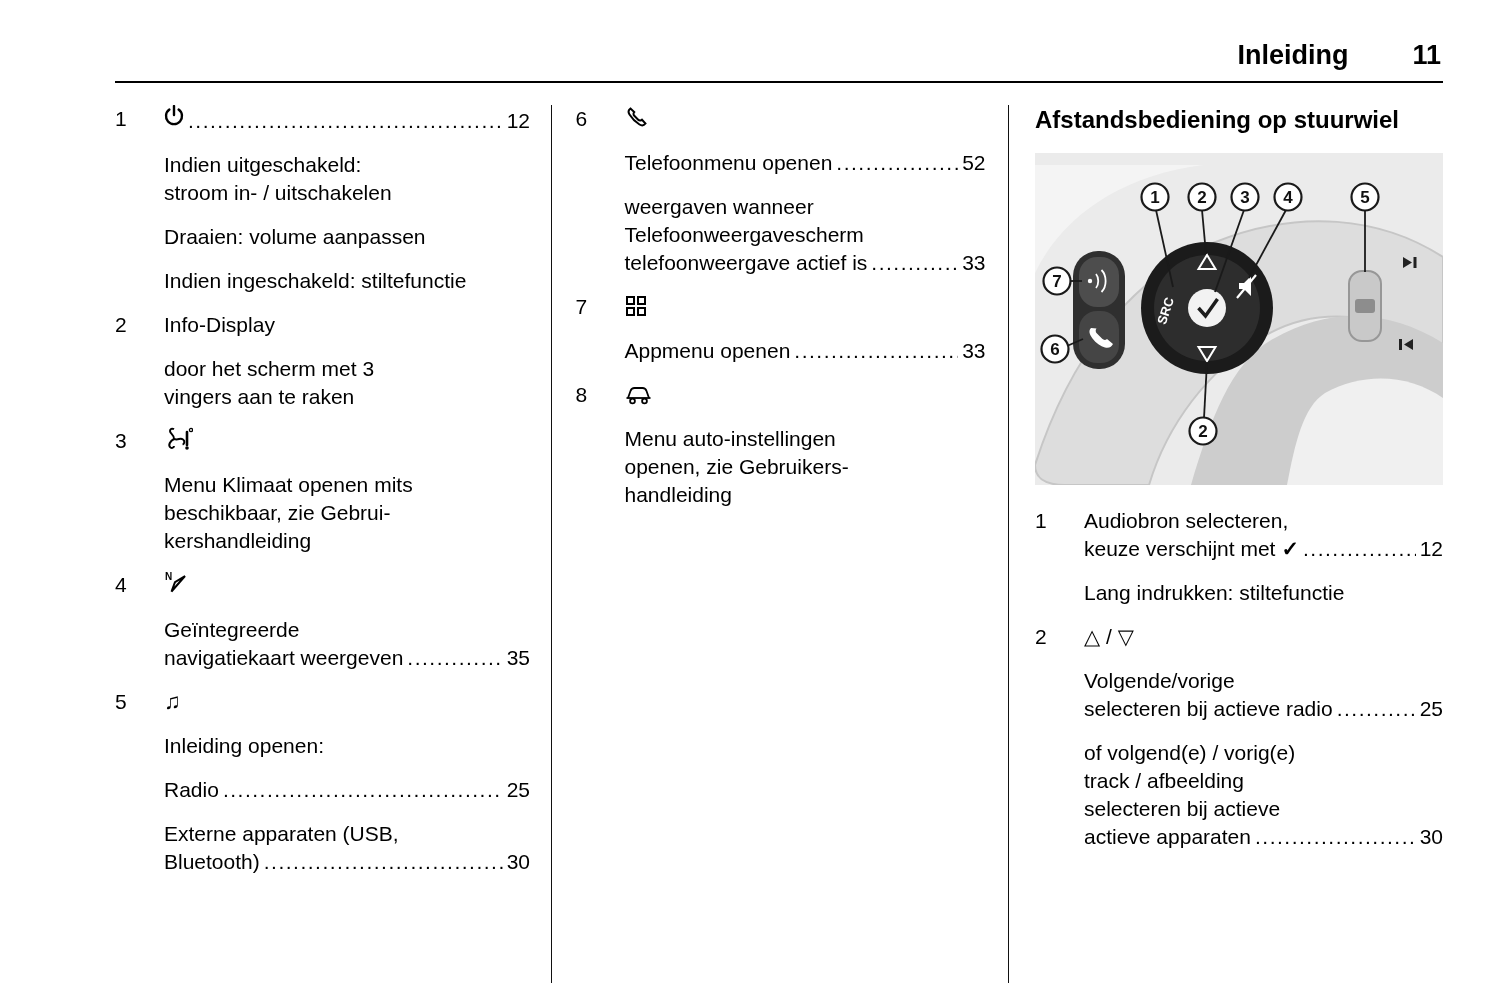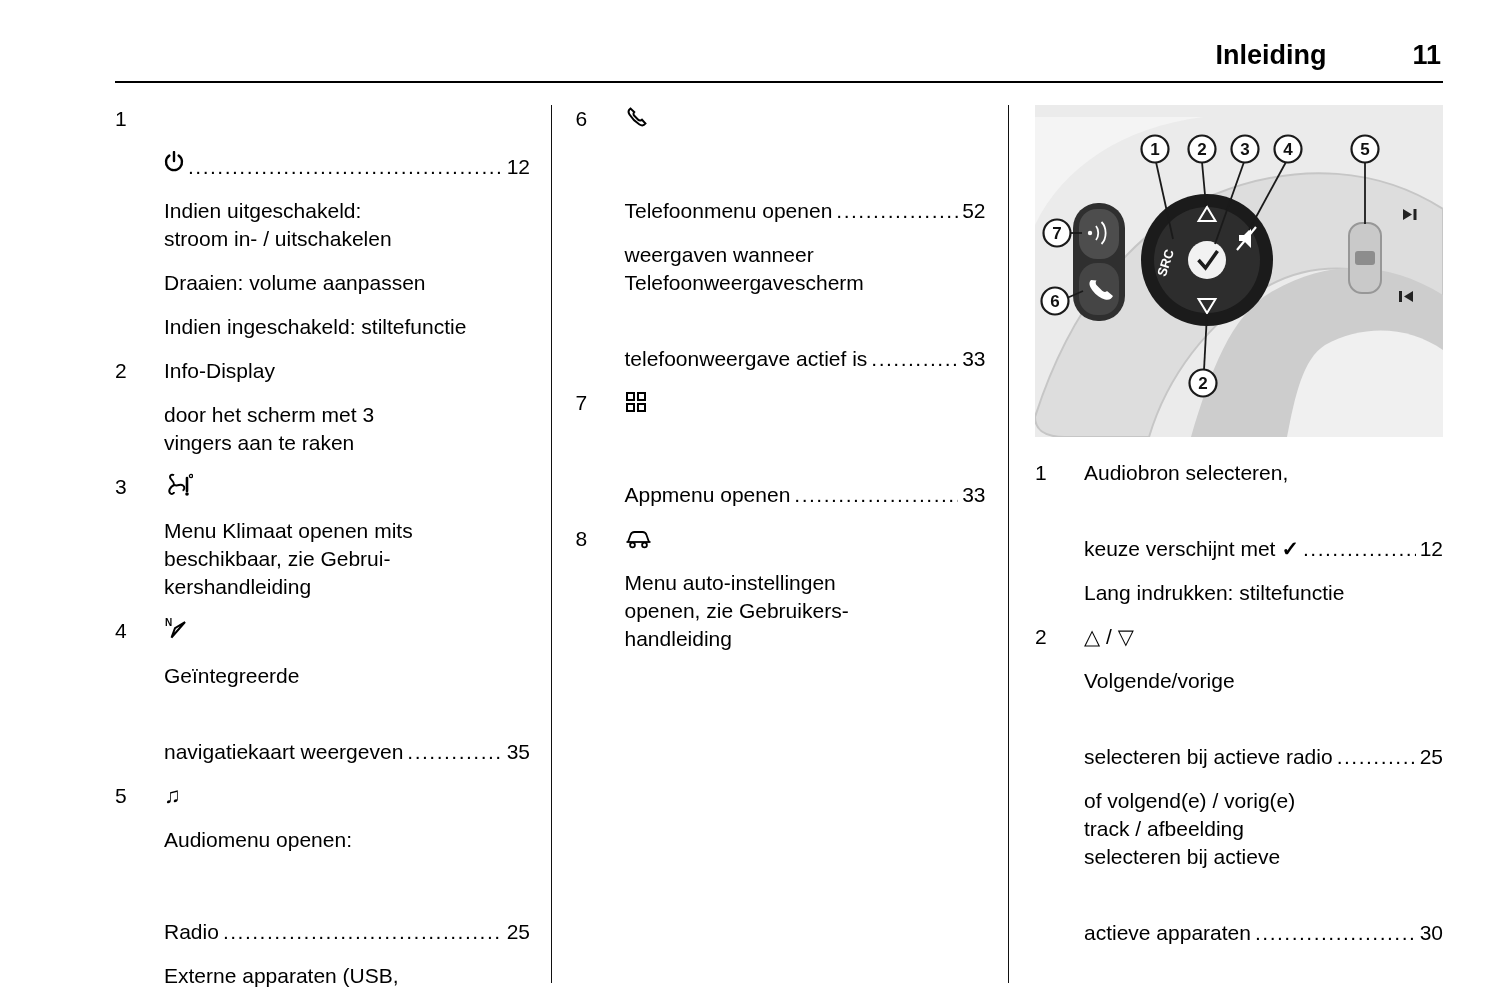--- a/index.html
+++ b/index.html
@@ -1,39 +1,39 @@
 <!DOCTYPE html>
 <html><head>
 <meta charset="utf-8">
 <style>
   * { margin:0; padding:0; box-sizing:border-box; }
   html,body { background:#ffffff; }
   body { font-family:"Liberation Sans", sans-serif; color:#000; }
   .page { position:relative; width:1496px; height:1000px; background:#fff; overflow:hidden; }
 
-  .header { display:flex; justify-content:flex-end; align-items:flex-end; padding:40px 55px 0 87px; gap:86px; }
+  .header { display:flex; justify-content:flex-end; align-items:flex-end; padding:40px 55px 0 87px; gap:64px; }
   .title, .pageno { font-size:27px; font-weight:bold; }
   .rule { border-top:2px solid #000; margin:10px 53px 0 115px; }
 
   .cols { display:flex; margin:22px 53px 0 115px; height:878px; }
   .col { font-size:21px; line-height:28px; }
   .col1 { width:415px; margin-right:21px; }
   .vdiv { width:1px; background:#111; }
   .col2 { width:410px; margin-left:24px; margin-right:22px; }
   .col3 { width:408px; margin-left:27px; }
 
   .item { display:flex; margin-bottom:16px; }
   .inum { width:49px; flex-shrink:0; }
   .ibody { flex:1; min-width:0; }
   .para { margin-bottom:16px; }
   .para:last-child { margin-bottom:0; }
 
   .leader { display:flex; align-items:baseline; }
   .dots { flex:1 1 auto; min-width:0; overflow:hidden; white-space:nowrap; margin:0 4px; letter-spacing:1.5px; }
-  .pg { white-space:nowrap;margin-top:48px; }
+  .pg { white-space:nowrap; }
   .ltxt { white-space:nowrap; }
 
   .icon { display:inline-flex; vertical-align:-3px; }
   .glyph { font-size:22px; }
   .bold { font-weight:bold; }
 
   .h3col { font-size:24px; font-weight:bold; margin-bottom:18px; line-height:30px; }
   .wheel-box { width:408px; height:332px; margin-bottom:22px; }
   .wheel-box svg { display:block; }
 
@@ -134,21 +134,21 @@
           </div>
         </div>
       </div>
 
       <div class="item">
         <div class="inum">5</div>
         <div class="ibody">
           <div class="para">
             <span class="glyph">♫</span>
           </div>
-          <div class="para">Audiomenu openen:</div>
+          <div class="para">Inleiding openen:</div>
           <div class="para leader">
             <span class="ltxt">Radio</span>
             <span class="dots">......................................................................................................</span>
             <span class="pg">25</span>
           </div>
           <div class="para">
             <div>Externe apparaten (USB,</div>
             <div class="leader">
               <span class="ltxt">Bluetooth)</span>
               <span class="dots">......................................................................................................</span>
@@ -232,20 +232,21 @@
           </div>
         </div>
       </div>
 
     </div>
 
     <div class="vdiv"></div>
 
     <div class="col col3">
 
+      <div class="h3col">Afstandsbediening op stuurwiel</div>
 
       <div class="wheel-box">
         <svg viewBox="0 0 408 332" width="408" height="332">
           <rect width="408" height="332" fill="#ebebeb"></rect>
 
           <path d="M0 120 C 28 62 88 22 168 12 L 0 12 Z" fill="#f4f4f4"></path>
           <path d="M0 312 C 34 206 94 126 178 90 C 264 55 346 64 408 104 L408 198 C 348 158 280 152 228 184 C 172 218 132 272 114 332 L30 332 C 10 332 0 326 0 312 Z" fill="#dddddd" stroke="#c6c6c6" stroke-width="2"></path>
           <path d="M238 186 C 298 152 356 158 408 190 L408 332 L156 332 C 175 268 196 209 238 186 Z" fill="#cdcdcd"></path>
           <path d="M290 240 C 330 218 375 222 408 245 L408 332 L252 332 C 260 290 268 254 290 240 Z" fill="#f0f0f0"></path>
 

